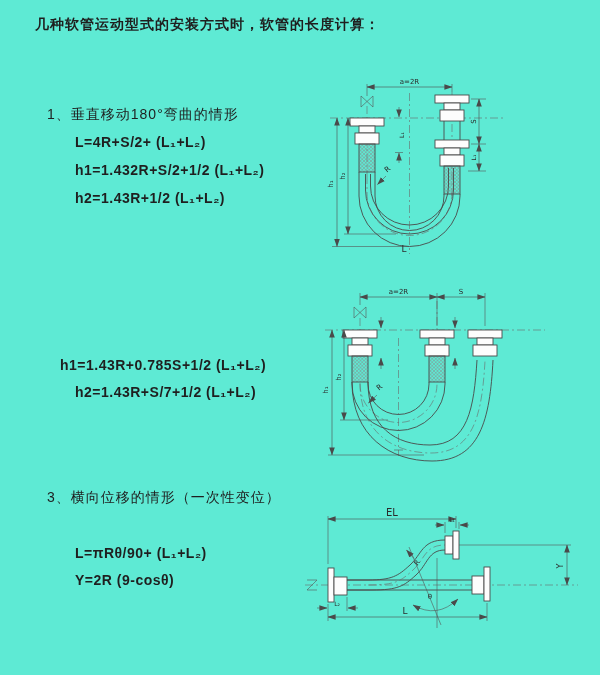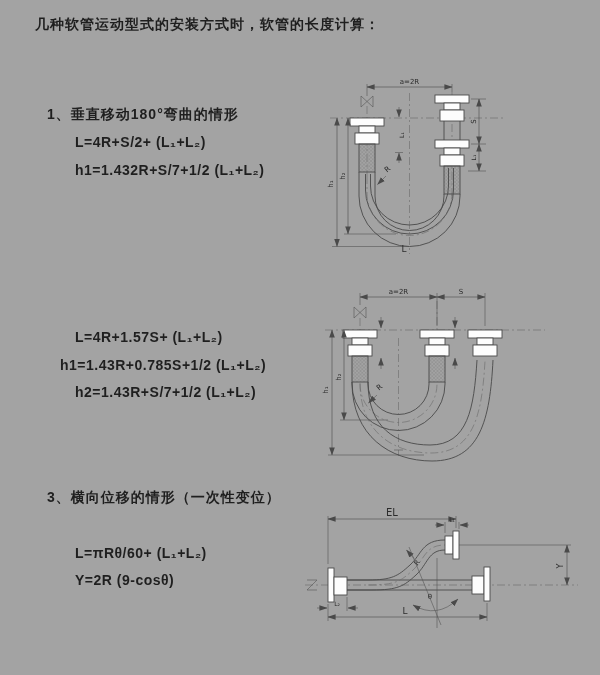--- a/index.html
+++ b/index.html
@@ -1,49 +1,49 @@
 <!DOCTYPE html>
 <html><head>
 <meta charset="utf-8">
 <style>
   html,body{margin:0;padding:0;background:#ffffff;}
   .page{
-    position:relative;width:600px;height:675px;background:#a3a3a3;
+    position:relative;width:600px;height:675px;background:#5eead4;
     font-family:"Liberation Sans","DejaVu Sans",sans-serif;color:#1f1f1f;overflow:hidden;
   }
   .title{position:absolute;left:35px;top:16px;font-size:14px;font-weight:bold;letter-spacing:1px;white-space:nowrap;}
-  .sec-heading{position:absolute;font-size:14px;font-weight:bold;letter-spacing:1px;white-space:nowrap;}
+  .sec-heading{position:absolute;font-size:14px;font-weight:normal;letter-spacing:1px;white-space:nowrap;}
   .formula{position:absolute;font-size:14px;font-weight:bold;letter-spacing:.5px;white-space:nowrap;text-align:right;}
   svg.diagram{position:absolute;overflow:visible;}
   .ln{stroke:#4a4a4a;stroke-width:.9;fill:none;}
   .thin{stroke:#555;stroke-width:.6;fill:none;}
   .dim{stroke:#4a4a4a;stroke-width:.6;fill:none;}
   .cl{stroke:#6a6a6a;stroke-width:.6;fill:none;stroke-dasharray:8 3 2 3;}
   .part{fill:#fdfdfd;stroke:#4a4a4a;stroke-width:.9;}
   .hatch1{fill:url(#hb1);stroke:#4a4a4a;stroke-width:.9;}
   .hatch2{fill:url(#hb2);stroke:#4a4a4a;stroke-width:.9;}
   svg text{fill:#2b2b2b;font-family:"DejaVu Sans","Liberation Sans",sans-serif;}
 </style>
 </head>
 <body>
 
 <div class="page">
 
   <div class="title">几种软管运动型式的安装方式时，软管的长度计算：</div>
 
   <div class="sec-heading" style="left:47px;top:106px">1、垂直移动180°弯曲的情形</div>
   <div class="formula" style="left:75px;top:134px">L=4R+S/2+ (L₁+L₂)</div>
-  <div class="formula" style="left:75px;top:162px">h1=1.432R+S/7+1/2 (L₁+L₂)</div>
-
-  <div class="formula" style="left:75px;top:329px">L=4R+1.57S+ (L₁+L₂)</div>
+  <div class="formula" style="left:75px;top:162px">h1=1.432R+S/2+1/2 (L₁+L₂)</div>
+  <div class="formula" style="left:75px;top:190px">h2=1.43R+1/2 (L₁+L₂)</div>
+
   <div class="formula" style="left:60px;top:357px">h1=1.43R+0.785S+1/2 (L₁+L₂)</div>
   <div class="formula" style="left:75px;top:384px">h2=1.43R+S/7+1/2 (L₁+L₂)</div>
 
   <div class="sec-heading" style="left:47px;top:489px">3、横向位移的情形（一次性变位）</div>
-  <div class="formula" style="left:75px;top:545px">L=πRθ/60+ (L₁+L₂)</div>
+  <div class="formula" style="left:75px;top:545px">L=πRθ/90+ (L₁+L₂)</div>
   <div class="formula" style="left:75px;top:572px">Y=2R (9-cosθ)</div>
 
   <svg class="diagram" id="d1" style="left:320px;top:72px" width="270" height="185" viewBox="320 72 270 185">
     <defs>
       <marker id="arr1" viewBox="0 0 10 10" refX="9.5" refY="5" markerWidth="8" markerHeight="8" markerUnits="userSpaceOnUse" orient="auto-start-reverse">
         <path d="M0,1.5 L10,5 L0,8.5 z" fill="#4a4a4a"></path>
       </marker>
       <pattern id="hb1" width="3.5" height="3.5" patternUnits="userSpaceOnUse">
         <path d="M0,0 L3.5,3.5 M3.5,0 L0,3.5" stroke="#8a8a8a" stroke-width="0.5"></path>
       </pattern>

